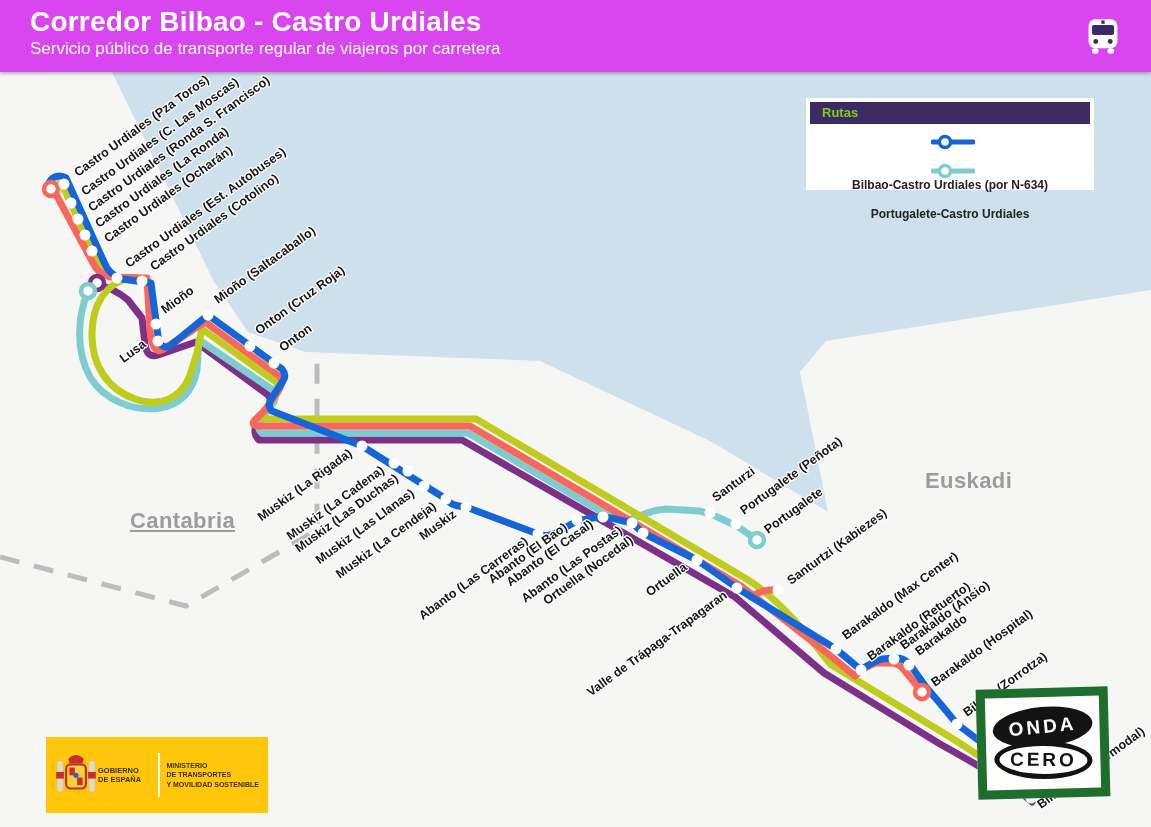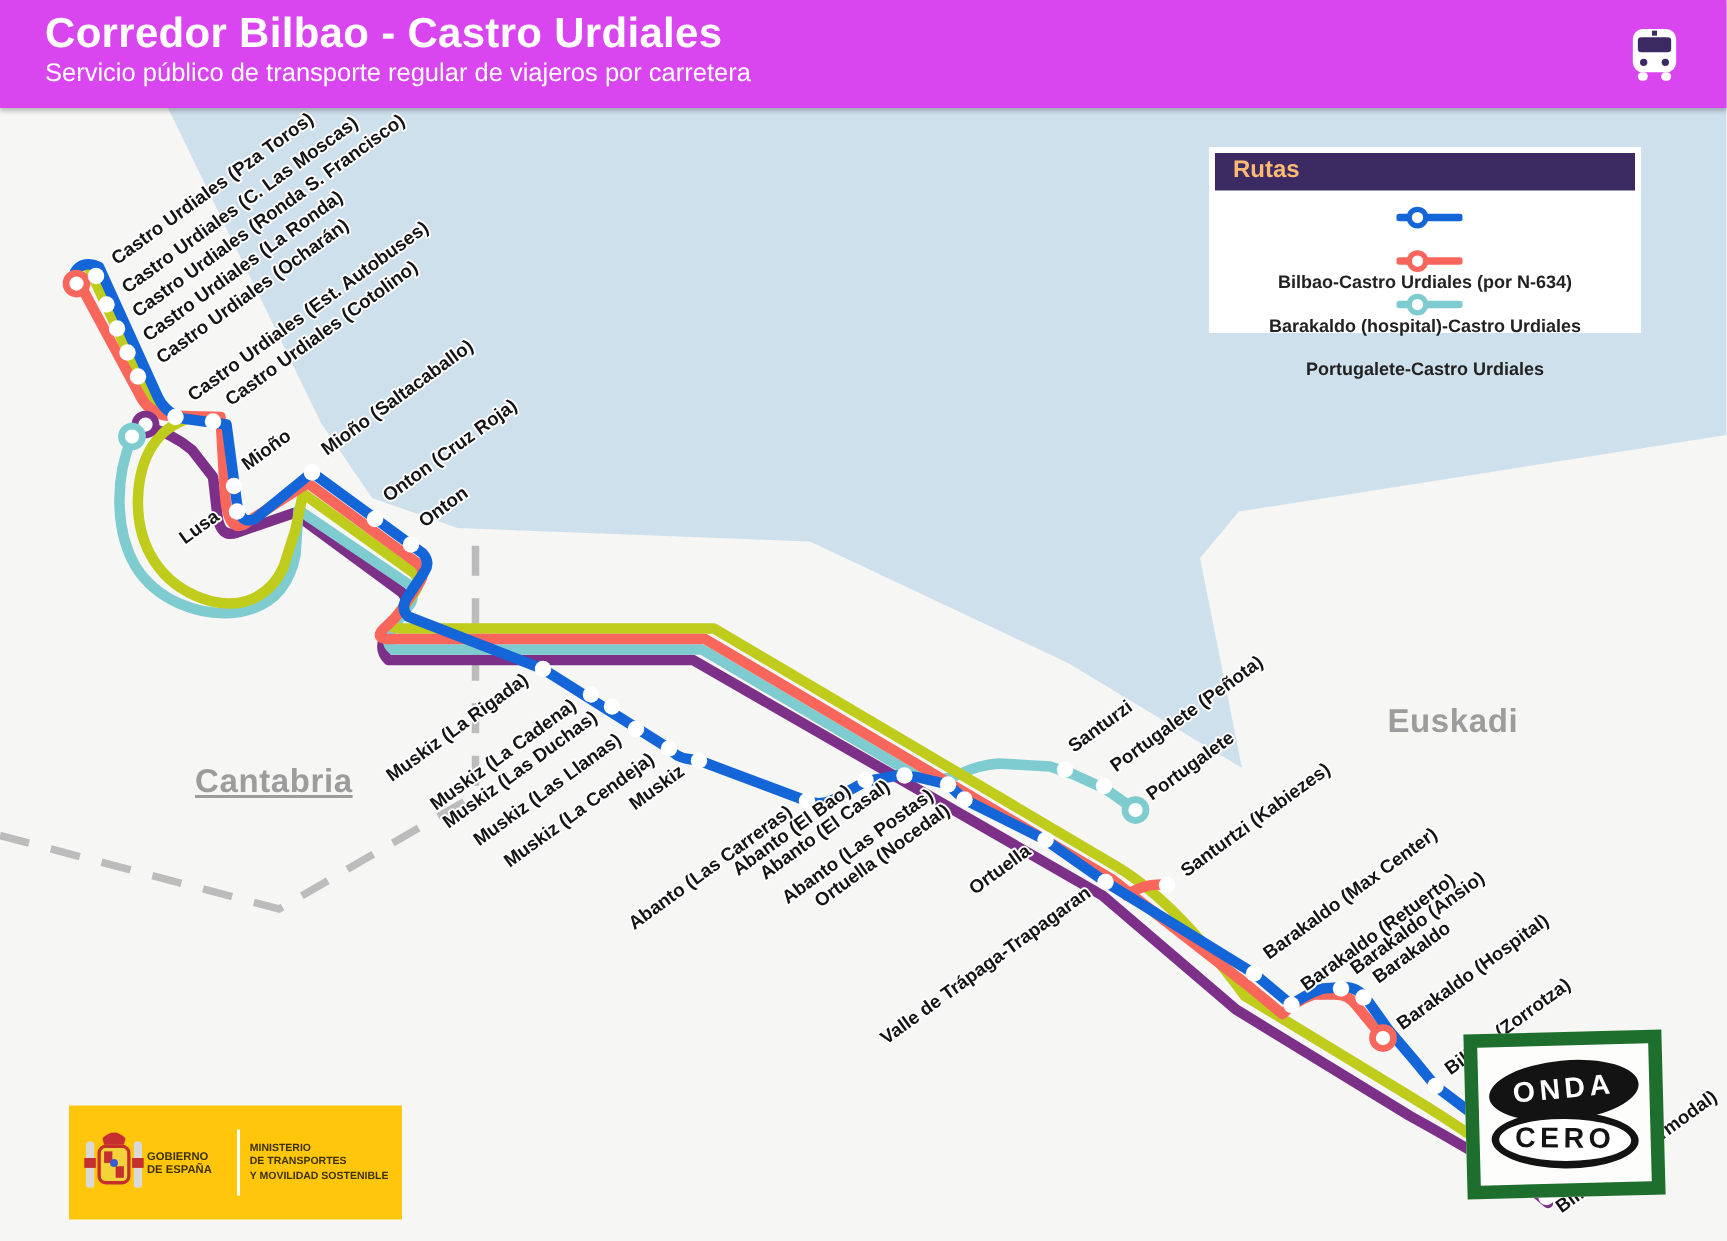--- a/index.html
+++ b/index.html
@@ -10,21 +10,21 @@
           color:#fff;z-index:30;box-shadow:0 2px 3px rgba(0,0,0,.25);}
   .header h1{margin:0;padding:6px 0 0 30px;font-size:28px;font-weight:bold;letter-spacing:.2px;}
   .header .sub{padding:1px 0 0 30px;font-size:17px;font-weight:500;}
   .bus{position:absolute;right:28px;top:16px;width:40px;height:40px;}
   
   #map{position:absolute;left:0;top:72px;width:1151px;height:755px;}
   .region-label{position:absolute;color:#9c9c9c;font-size:22px;font-weight:bold;z-index:5;letter-spacing:.4px;}
   
   .legend{position:absolute;left:806px;top:98px;width:288px;background:#fff;z-index:20;
           padding:4px 4px 8px 4px;box-sizing:border-box;}
-  .legend-bar{background:#3c2a62;color:#fdba74;font-size:16px;font-weight:bold;
+  .legend-bar{background:#3c2a62;color:#84cc16;font-size:13px;font-weight:bold;
               padding:3px 0 4px 12px;}
   .legend-row{display:flex;align-items:center;height:19px;margin-top:10px;flex-direction:column;}
   .legend-row svg{flex:0 0 44px;margin-left:6px;}
   .legend-row span{font-size:12px;font-weight:bold;color:#222;white-space:nowrap;}
   
   .gob{position:absolute;left:46px;top:737px;width:222px;height:76px;background:#ffc60b;
        z-index:25;display:flex;align-items:center;}
   .gob .arms{flex:0 0 44px;margin-left:8px;}
   .gob .txt1{font-size:7.5px;font-weight:bold;color:#3d3100;line-height:1.25;width:58px;}
   .gob .div{width:1.5px;height:44px;background:#fff;margin:0 7px 0 2px;}
@@ -161,27 +161,20 @@
   <div id="legend-rows">
       <div class="legend-row">
         <svg width="44" height="16">
           <line x1="2" y1="8" x2="42" y2="8" stroke="#1466d8" stroke-width="5" stroke-linecap="round"></line>
           <circle cx="14" cy="8" r="5.5" fill="#ffffff" stroke="#1466d8" stroke-width="3.5"></circle>
         </svg>
         <span>Bilbao-Castro Urdiales (por N-634)</span>
       </div>
       <div class="legend-row">
         <svg width="44" height="16">
-          <line x1="2" y1="8" x2="42" y2="8" stroke="#f9675c" stroke-width="5" stroke-linecap="round"></line>
-          <circle cx="14" cy="8" r="5.5" fill="#ffffff" stroke="#f9675c" stroke-width="3.5"></circle>
-        </svg>
-        <span>Barakaldo (hospital)-Castro Urdiales</span>
-      </div>
-      <div class="legend-row">
-        <svg width="44" height="16">
           <line x1="2" y1="8" x2="42" y2="8" stroke="#7fccd0" stroke-width="5" stroke-linecap="round"></line>
           <circle cx="14" cy="8" r="5.5" fill="#ffffff" stroke="#7fccd0" stroke-width="3.5"></circle>
         </svg>
         <span>Portugalete-Castro Urdiales</span>
       </div>
     </div>
 </div>
 
 <div class="gob">
   <svg class="arms" viewBox="0 0 40 46">

